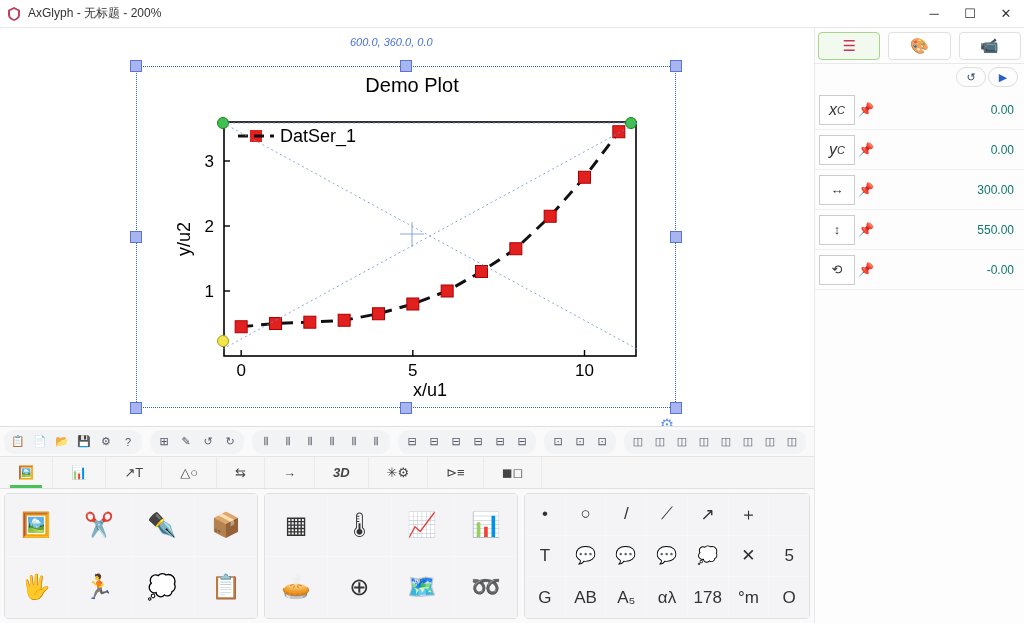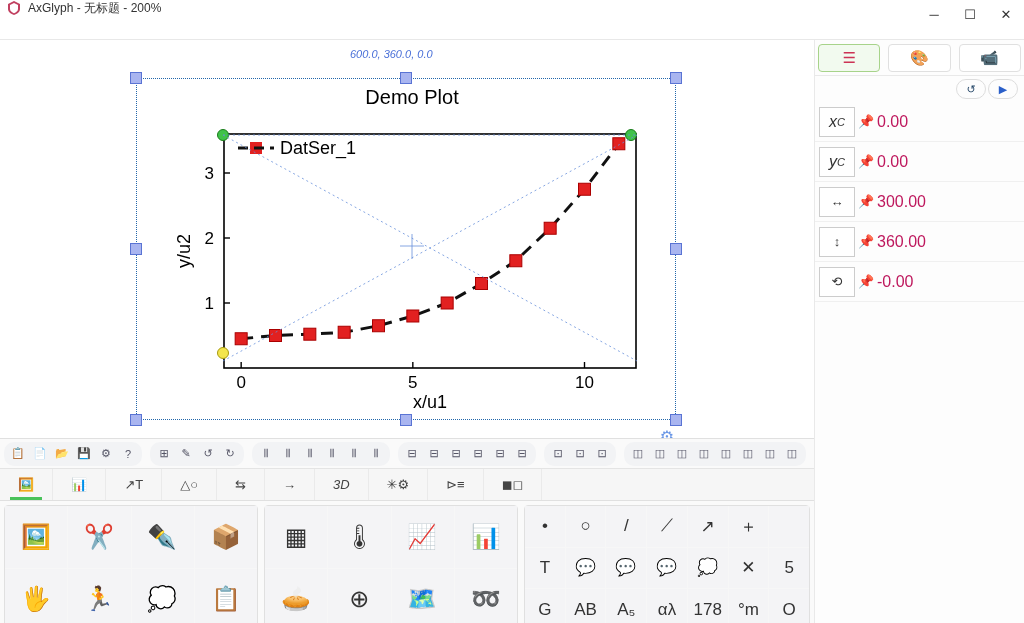--- a/index.html
+++ b/index.html
@@ -1,19 +1,19 @@
 <!DOCTYPE html>
 <html><head>
   <meta charset="utf-8">
   <style>
     * { box-sizing: border-box; margin: 0; padding: 0; font-family: "Segoe UI", Arial, sans-serif; }
     html, body { width: 1024px; height: 623px; overflow: hidden; background: #fff; }
 
     
-    .title-bar { height: 40px; background: #fff; display: flex; border-bottom: 1px solid #e8e8e8; }
+    .title-bar { height: 28px; background: #fff; display: flex; align-items: center; border-bottom: 1px solid #e8e8e8; }
     .app-icon { width: 16px; height: 16px; margin: 0 6px; color: #9c3040; }
     .title-text { font-size: 12px; color: #333; flex: 1; }
     .sys-btn { width: 36px; height: 28px; display: flex; align-items: center; justify-content: center; font-size: 13px; color: #333; }
 
     
     .main { display: flex; height: calc(623px - 28px); }
     .left-col { flex: 1; display: flex; flex-direction: column; min-width: 0; }
     .right-col { width: 210px; border-left: 1px solid #e9e9e9; background: #fdfdfd; display: flex; flex-direction: column; }
 
     
@@ -33,21 +33,21 @@
     
     .tool-row { height: 30px; padding: 2px 4px; display: flex; align-items: center; gap: 2px; background: #fafafa; border-bottom: 1px solid #e4e4e4; }
     .tbtn { width: 20px; height: 20px; border-radius: 3px; display: inline-flex; align-items: center; justify-content: center; font-size: 11px; color: #556; }
     .tsep { width: 8px; }
     .tbtn-pill { display: inline-flex; align-items: center; gap: 2px; padding: 2px 4px; border-radius: 10px; background: #f2f3f5; }
 
     
     .tab-row { height: 32px; display: flex; align-items: stretch; background: #f6f6f6; border-bottom: 1px solid #e0e0e0; }
     .tab { padding: 4px 18px; display: flex; align-items: center; justify-content: center; border-right: 1px solid #eaeaea; position: relative; font-size: 13px; color: #444; }
     .tab.active::after { content: ""; position: absolute; left: 10px; right: 10px; bottom: 0; height: 3px; background: #49c25a; }
-    .tab-sym { font-style: italic; }
+    .tab-sym { font-style: italic; font-weight: bold; }
 
     
     .palette-wrap { height: 134px; display: flex; gap: 6px; padding: 4px; background: #fafafa; }
     .palette-box { border: 1px solid #e0e0e0; border-radius: 4px; background: #f7f7f7; display: grid; gap: 1px; }
     .p-left { width: 254px; grid-template: repeat(2,1fr)/repeat(4,1fr); }
     .p-mid { width: 254px; grid-template: repeat(2,1fr)/repeat(4,1fr); }
     .p-right { flex: 1; grid-template: repeat(3,1fr)/repeat(7,1fr); }
     .p-cell { display: flex; align-items: center; justify-content: center; background: #f4f4f6; font-size: 17px; color: #333; }
     .p-left .p-cell, .p-mid .p-cell { font-size: 24px; }
 
@@ -56,21 +56,21 @@
     .r-tab { flex: 1; height: 28px; display: flex; align-items: center; justify-content: center; border: 1px solid #e0e0e0; border-radius: 4px; background: #fff; color: #c35; font-size: 15px; }
     .r-tab.sel { border-color: #a7d38a; background: #f2faef; }
     .play-row { height: 26px; display: flex; justify-content: flex-end; align-items: center; padding: 2px 6px; gap: 2px; }
     .play-btn { width: 30px; height: 20px; display: flex; align-items:center; justify-content:center; border: 1px solid #ddd; border-radius: 10px; font-size: 11px; color: #246; }
 
     
     .prop-row { height: 40px; display: flex; align-items: center; border-bottom: 1px solid #f0f0f0; padding: 0 4px; }
     .prop-label { width: 36px; height: 30px; border: 1px solid #ccc; display: flex; align-items: center; justify-content: center; font-family: "Times New Roman", serif; font-style: italic; font-size: 16px; background: #fff; color: #333; }
     .prop-label.small { font-size: 13px; font-style: normal; }
     .pin-icon { width: 22px; color: #3d7ccc; font-size: 13px; text-align: center; }
-    .prop-val { flex: 1; text-align: left; font-size: 16px; color: #be185d; padding-right: 6px; }
+    .prop-val { flex: 1; text-align: right; font-size: 12px; color: #0f766e; padding-right: 6px; }
   </style>
 </head>
 <body>
 
 <div class="title-bar">
   <svg class="app-icon" viewBox="0 0 16 16">
       <path fill="#c14060" d="M8 1l6 3v5c0 3-3 5-6 6-3-1-6-3-6-6V4z"></path>
       <path fill="#fff" d="M8 3l4 2v4c0 2-2 3.5-4 4.3-2-.8-4-2.3-4-4.3V5z"></path>
     </svg>
   <div class="title-text">AxGlyph - 无标题 - 200%</div>
@@ -299,21 +299,21 @@
           <div class="prop-val">0.00</div>
         </div>
         <div class="prop-row">
           <div class="prop-label small">↔</div>
           <div class="pin-icon">📌</div>
           <div class="prop-val">300.00</div>
         </div>
         <div class="prop-row">
           <div class="prop-label small">↕</div>
           <div class="pin-icon">📌</div>
-          <div class="prop-val">360.00</div>
+          <div class="prop-val">550.00</div>
         </div>
         <div class="prop-row">
           <div class="prop-label small">⟲</div>
           <div class="pin-icon">📌</div>
           <div class="prop-val">-0.00</div>
         </div>
       </div>
   </div>
 </div>
 

